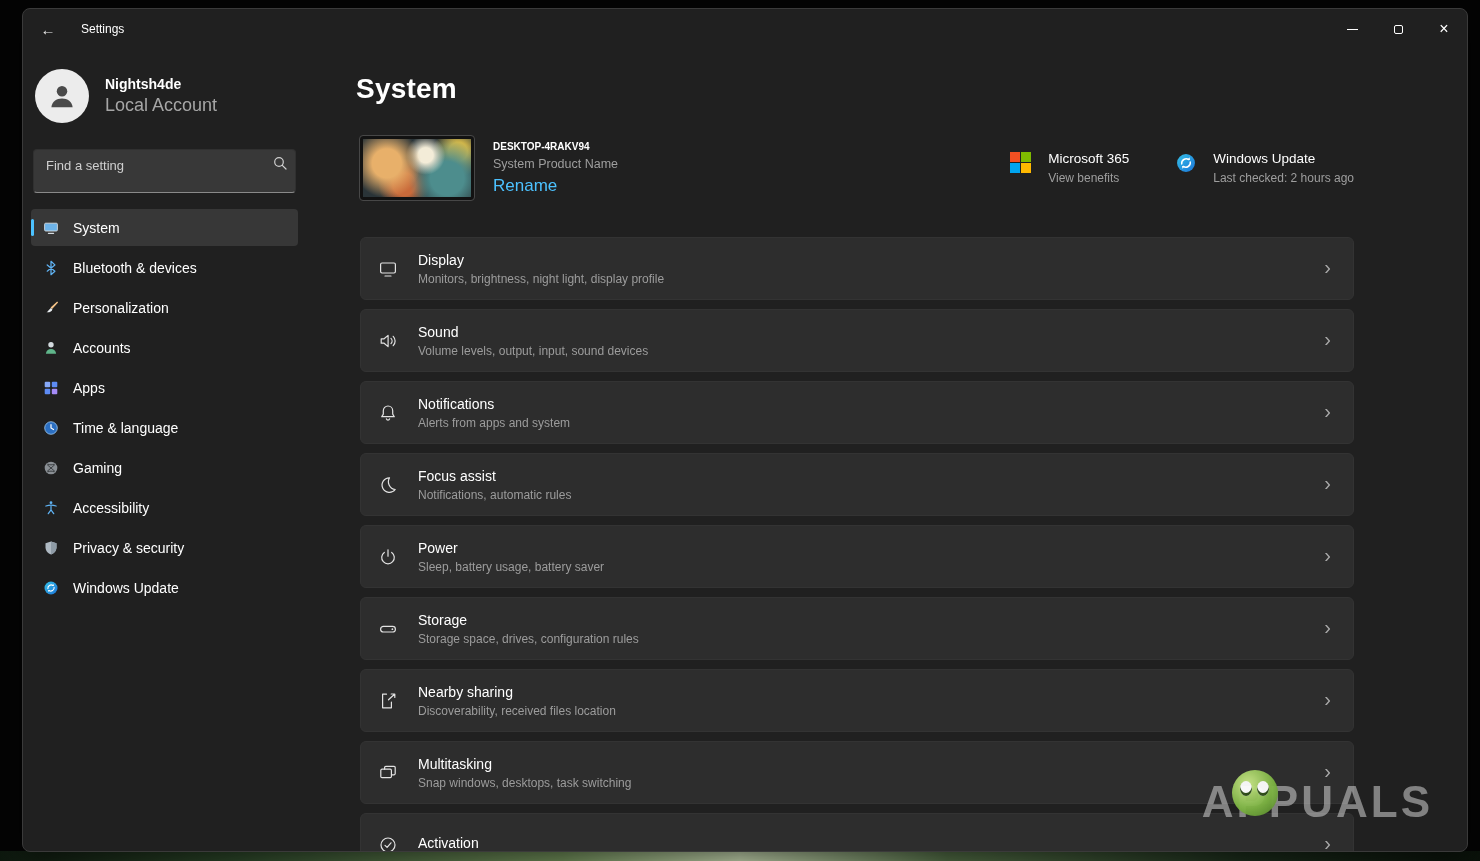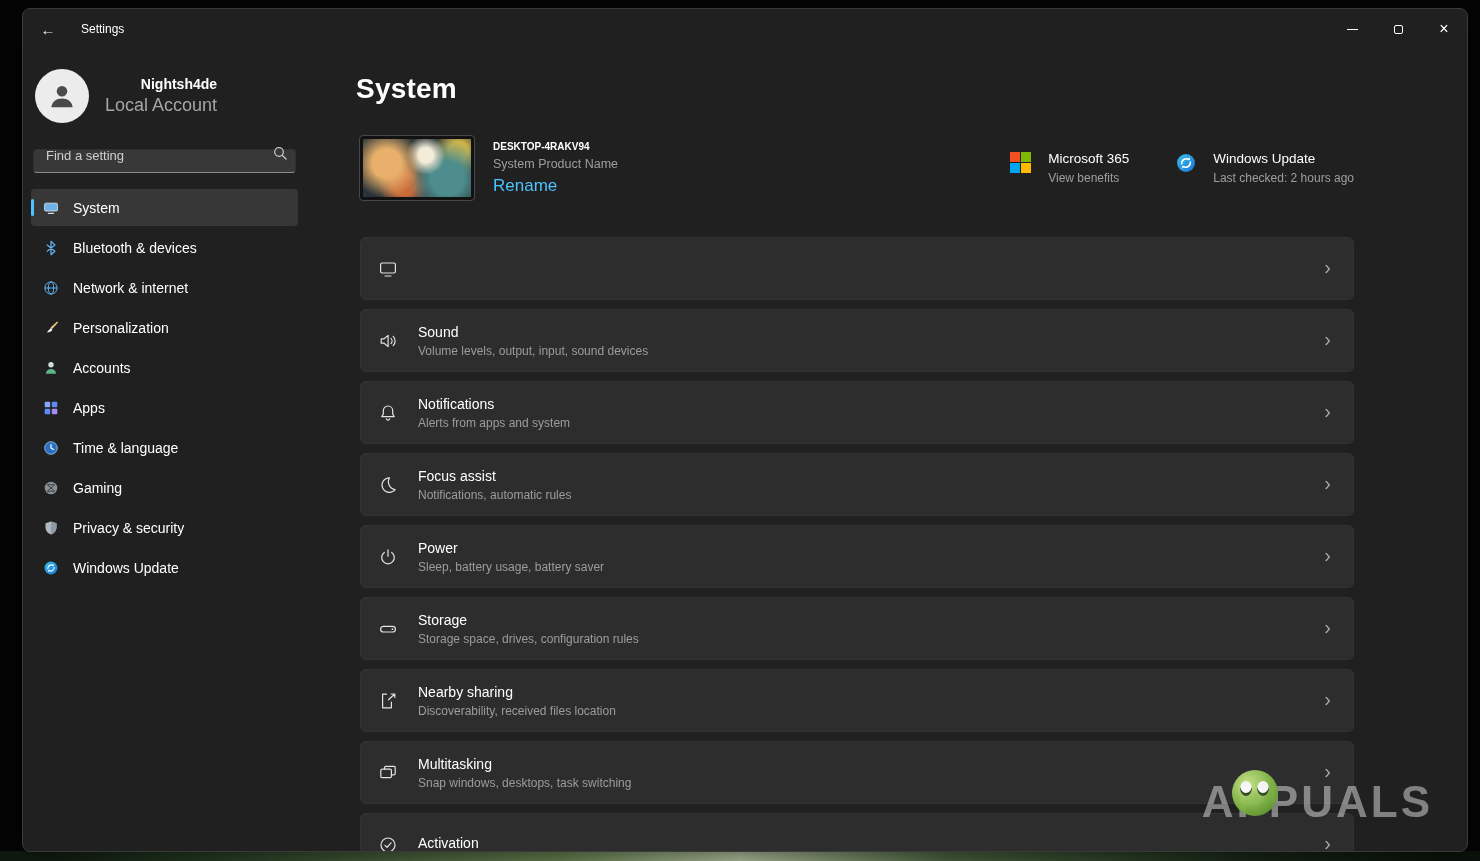--- a/index.html
+++ b/index.html
@@ -18,24 +18,24 @@
   .caption{margin-left:auto;display:flex;height:40px;}
   .cap-btn{width:46px;height:40px;display:flex;align-items:center;justify-content:center;cursor:pointer;}
   .ic-min{width:11px;height:1px;background:#ffffff;display:block;}
   .ic-max{width:9px;height:9px;border:1px solid #ffffff;border-radius:2px;display:block;}
   .ic-close{font-size:16px;color:#ffffff;line-height:1;}
 
   
   .sidebar{position:absolute;left:0;top:40px;bottom:0;width:305px;padding:14px 30px 0 8px;}
   .user-block{display:flex;align-items:center;padding:6px 4px 6px 4px;border-radius:4px;cursor:pointer;}
   .avatar{width:54px;height:54px;border-radius:50%;background:#ececec;display:flex;align-items:center;justify-content:center;flex:0 0 54px;}
-  .user-text{margin-left:16px;text-align:right;}
+  .user-text{margin-left:16px;}
   .user-name{font-size:14px;font-weight:700;color:#ffffff;}
   .user-sub{font-size:18px;color:#a6a6a6;margin-top:3px;}
-  .search-box{margin:20px 2px 8px 2px;height:24px;background:#383838;border:1px solid #303030;
+  .search-box{margin:20px 2px 8px 2px;height:44px;background:#383838;border:1px solid #303030;
     border-bottom:1px solid #8a8a8a;border-radius:4px;display:flex;align-items:center;padding:0 8px 12px 10px;}
   .search-box input{flex:1;background:transparent;border:none;outline:none;color:#ffffff;font-size:13px;
     font-family:"Liberation Sans","DejaVu Sans",sans-serif;}
   .search-box input::placeholder{color:#cfcfcf;}
   .nav{margin-top:16px;}
   .nav-item{position:relative;height:37px;margin-bottom:3px;display:flex;align-items:center;
     padding-left:12px;border-radius:4px;cursor:pointer;color:#ffffff;}
   .nav-item.selected{background:#373737;}
   .pill{position:absolute;left:0;top:10px;width:3px;height:17px;border-radius:2px;background:#4cc2ff;}
   .nav-ic{width:16px;height:16px;margin-right:14px;display:flex;align-items:center;justify-content:center;flex:0 0 16px;}
@@ -154,30 +154,20 @@
       <div class="nav-item">
         <span class="nav-ic">
             <svg width="16" height="16" viewBox="0 0 16 16" fill="none" stroke="#5fb2f2" stroke-width="1.25" stroke-linecap="round" stroke-linejoin="round">
               <path d="M8 1.3v13.4l3.9-3.5L4.2 4.9M4.2 11.2l7.7-6.3L8 1.3"></path>
             </svg>
           </span>
         <span class="nav-label">Bluetooth &amp; devices</span>
       </div>
       <div class="nav-item">
         <span class="nav-ic">
-            <svg width="16" height="16" viewBox="0 0 16 16" fill="none" stroke="#5fb2f2" stroke-width="1">
-              <circle cx="8" cy="8" r="6.1"></circle>
-              <ellipse cx="8" cy="8" rx="2.7" ry="6.1"></ellipse>
-              <path d="M1.9 8h12.2"></path>
-            </svg>
-          </span>
-        <span class="nav-label">Network &amp; internet</span>
-      </div>
-      <div class="nav-item">
-        <span class="nav-ic">
             <svg width="16" height="16" viewBox="0 0 16 16">
               <path d="M14.2 1.6l.9 1-6 6.3-1.5-1.3z" fill="#f6c488"></path>
               <path d="M7.9 7.9l1.5 1.3c-.5 2.3-2.5 3.3-5.8 3.1 1.8-1 1.6-2.4 4.3-4.4z" fill="#e8ecef"></path>
             </svg>
           </span>
         <span class="nav-label">Personalization</span>
       </div>
       <div class="nav-item">
         <span class="nav-ic">
             <svg width="16" height="16" viewBox="0 0 16 16">
@@ -208,20 +198,29 @@
         <span class="nav-label">Time &amp; language</span>
       </div>
       <div class="nav-item">
         <span class="nav-ic">
             <svg width="16" height="16" viewBox="0 0 16 16">
               <circle cx="8" cy="8" r="6.3" fill="#8a8f94"></circle>
               <path d="M4.6 4.1c2 1 4.8 1 6.8 0M4.6 11.9c2-1 4.8-1 6.8 0M4.1 4.6c2.6 2.2 5.2 4.6 7.8 6.8M11.9 4.6c-2.6 2.2-5.2 4.6-7.8 6.8" stroke="#3c4043" stroke-width="1" fill="none"></path>
             </svg>
           </span>
         <span class="nav-label">Gaming</span>
+      </div>
+      <div class="nav-item">
+        <span class="nav-ic">
+            <svg width="16" height="16" viewBox="0 0 16 16" fill="none" stroke="#5fb2f2" stroke-width="1.25" stroke-linecap="round">
+              <circle cx="8" cy="2.7" r="1.4" fill="#5fb2f2" stroke="none"></circle>
+              <path d="M2.9 6c3.3-1.2 6.9-1.2 10.2 0M8 6.4v3.5M8 9.9l-2.7 3.8M8 9.9l2.7 3.8"></path>
+            </svg>
+          </span>
+        <span class="nav-label">Accessibility</span>
       </div>
       <div class="nav-item">
         <span class="nav-ic">
             <svg width="16" height="16" viewBox="0 0 16 16">
               <path d="M8 1.4l5.5 1.9v4c0 3.7-2.7 6.2-5.5 7.3C5.2 13.5 2.5 11 2.5 7.3v-4z" fill="#aeb9c2"></path>
               <path d="M8 1.4l5.5 1.9v4c0 3.7-2.7 6.2-5.5 7.3z" fill="#8e9ba6"></path>
             </svg>
           </span>
         <span class="nav-label">Privacy &amp; security</span>
       </div>
@@ -281,20 +280,24 @@
       </div>
     </div>
 
     <div class="rows">
 
       <div class="row">
         <span class="row-ic"><svg viewBox="0 0 20 20">
               <rect x="2.6" y="4" width="14.8" height="10" rx="1.4"></rect>
               <path d="M7 17h6"></path>
             </svg></span>
+        <div>
+            <div class="row-title">Display</div>
+        <div class="row-sub">Monitors, brightness, night light, display profile</div>
+          </div>
         <span class="chev">›</span>
       </div>
 
       <div class="row">
         <span class="row-ic"><svg viewBox="0 0 20 20">
               <path d="M3.2 7.8v4.4h2.9l4 3.4V4.4l-4 3.4z"></path>
               <path d="M13 7.4a3.7 3.7 0 0 1 0 5.2M15.2 5.3a6.7 6.7 0 0 1 0 9.4"></path>
             </svg></span>
         <div>
             <div class="row-title">Sound</div>

